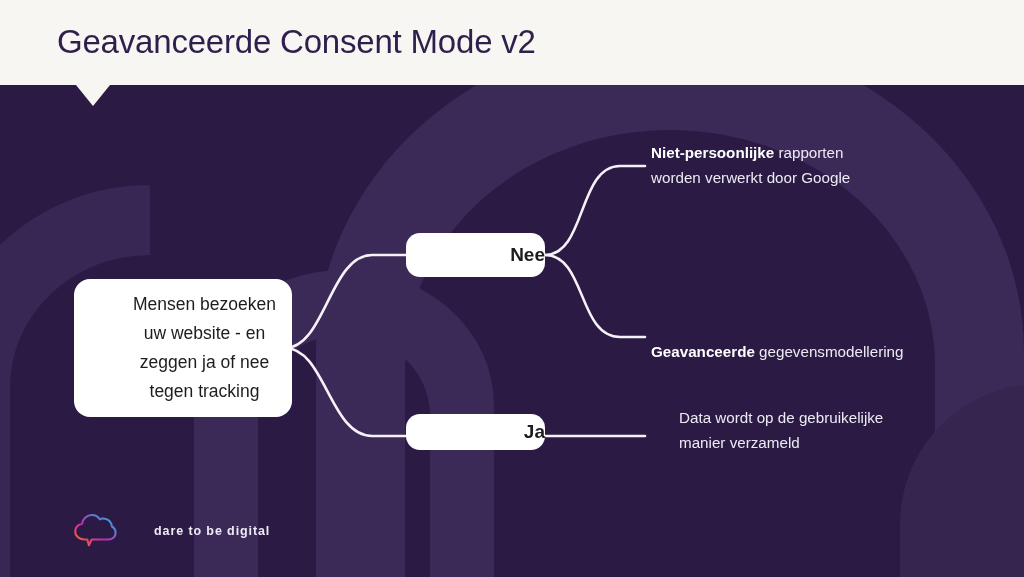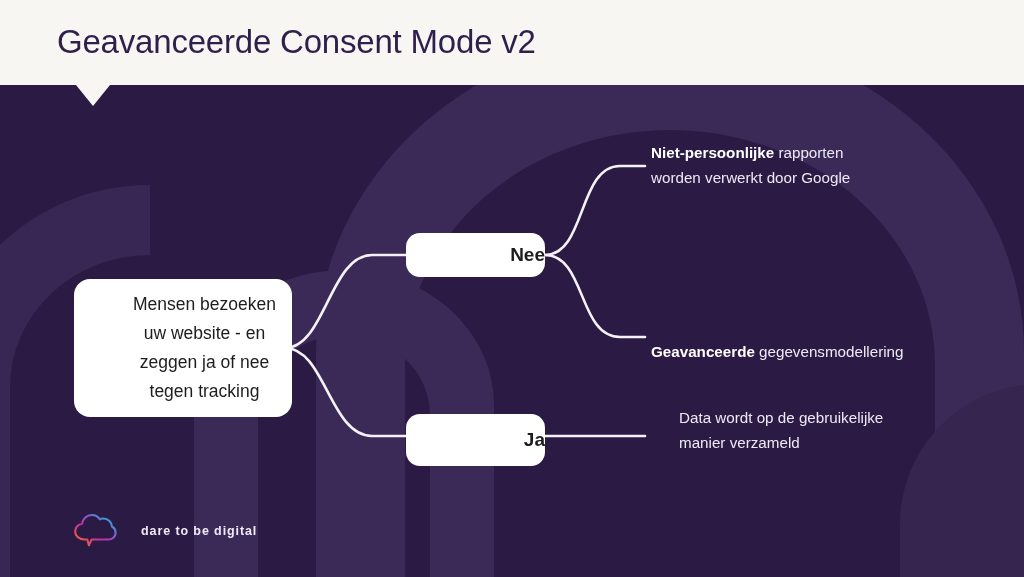--- a/index.html
+++ b/index.html
@@ -105,21 +105,21 @@
     top: 233px;
     width: 139px;
     height: 44px;
     font-size: 19px;
     font-weight: 600;
   }
   #node-ja {
     left: 406px;
     top: 414px;
     width: 139px;
-    height: 52px;
+    height: 36px;
     font-size: 19px;
     font-weight: 600;
     padding-left: 40px;
   }
 
   
   .outcome {
     position: absolute;
     left: 651px;
     width: 330px;
@@ -147,21 +147,21 @@
     display: flex;
     align-items: center;
     z-index: 4;
   }
   #logo-mark {
     width: 46px;
     height: 40px;
     flex: 0 0 auto;
   }
   #logo-wordmark {
-    margin-left: 23px;
+    margin-left: 36px;
     font-size: 12.5px;
     font-weight: 700;
     letter-spacing: 0.9px;
     color: #eeebf5;
     white-space: nowrap;
   }
 </style>
 </head>
 <body>
 

